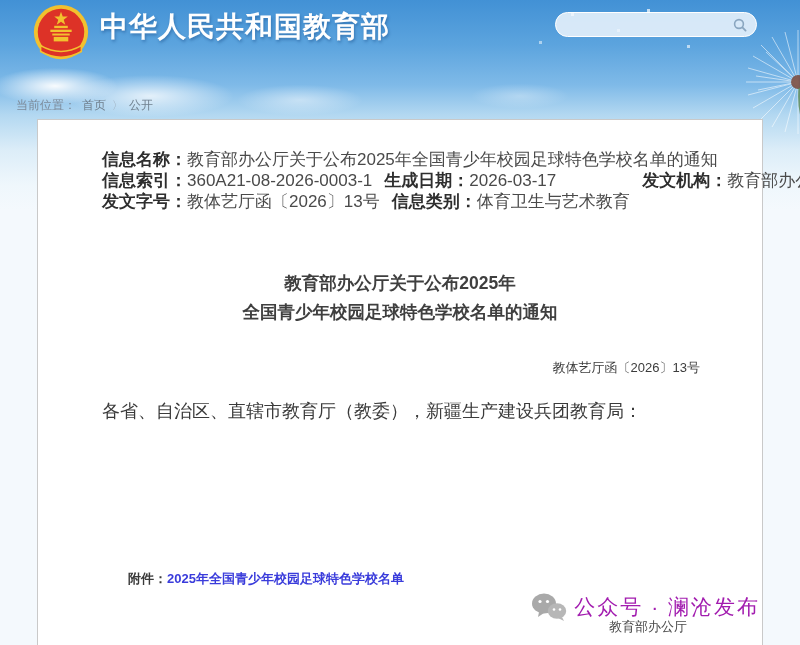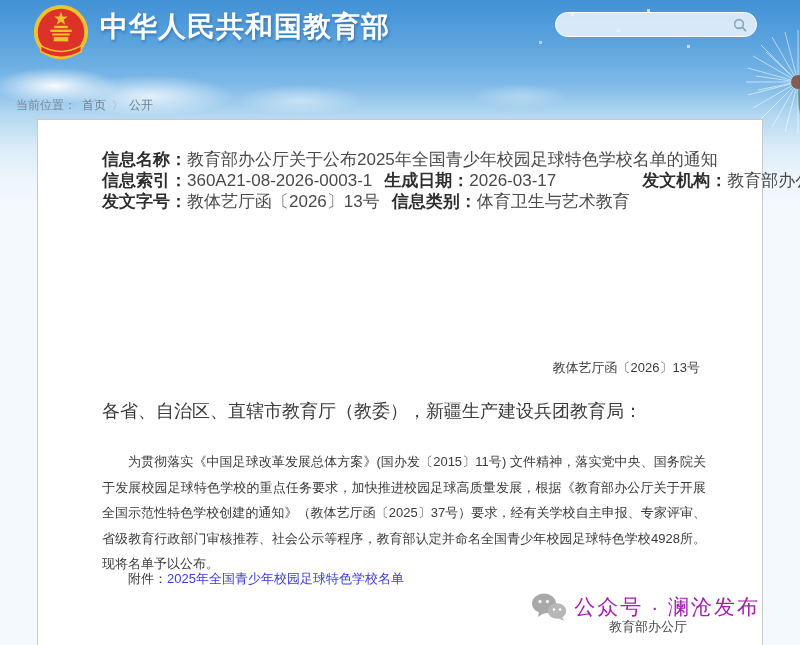--- a/index.html
+++ b/index.html
@@ -75,21 +75,21 @@
   .salutation{
     position:absolute;left:64px;right:56px;top:281px;
     font-size:18px;color:#3a3a3a;line-height:21px;
   }
   .doc-body{
     position:absolute;left:64px;right:56px;top:329px;
     font-size:13px;color:#3a3a3a;line-height:25.5px;text-indent:2em;text-align:justify;
   }
   .attachment{
     position:absolute;left:64px;right:56px;top:448px;
-    font-size:13px;color:#3a3a3a;text-indent:2em;line-height:21px;
+    font-size:13px;color:#3a3a3a;text-indent:2em;line-height:21px;font-weight:bold;
   }
   .attachment a{color:#3a3cdb;text-decoration:none;cursor:pointer;}
   .signature{
     position:absolute;right:75px;top:496px;font-size:13px;color:#4a4a4a;line-height:21px;
   }
   
   .watermark{
     position:absolute;top:592px;right:40px;display:flex;align-items:center;gap:7px;
     color:#a21caf;font-size:21px;letter-spacing:2px;pointer-events:none;
   }
@@ -161,26 +161,29 @@
       <span class="lbl">信息名称：</span><span>教育部办公厅关于公布2025年全国青少年校园足球特色学校名单的通知</span>
     </div>
     <div class="row">
       <span class="lbl">信息索引：</span><span>360A21-08-2026-0003-1</span><span class="gap"></span><span class="lbl">生成日期：</span><span>2026-03-17</span><span class="biggap"></span><span class="lbl">发文机构：</span><span>教育部办公厅</span>
     </div>
     <div class="row">
       <span class="lbl">发文字号：</span><span>教体艺厅函〔2026〕13号</span><span class="gap"></span><span class="lbl">信息类别：</span><span>体育卫生与艺术教育</span>
     </div>
   </div>
 
+  <div class="doc-title">
+    <div>教育部办公厅关于公布2025年</div>
+    <div>全国青少年校园足球特色学校名单的通知</div>
+  </div>
 
   <div class="doc-number">教体艺厅函〔2026〕13号</div>
 
   <div class="salutation">各省、自治区、直辖市教育厅（教委），新疆生产建设兵团教育局：</div>
 
-  <div class="doc-body">为贯彻落实《中国足球改革发展总体方案》(国办发〔2015〕11号) 文件精神，落实党中央、国务院关于发展校园足球特色学校的重点任务要求，加快推进校园足球高质量发展，根据《教育部办公厅关于开展全国示范性特色学校创建的通知》（教体艺厅函〔2025〕37号）要求，经有关学校自主申报、专家评审、省级教育行政部门审核推荐、社会公示等程序，教育部认定并命名全国青少年校园足球特色学校4928所。现将名单予以公布。</div>
 
   <div class="attachment">
     <span>附件：</span><a>2025年全国青少年校园足球特色学校名单</a>
   </div>
 
   <div class="signature">教育部办公厅</div>
 </div>
 
 <div class="watermark">
   <svg width="36" height="30" viewBox="0 0 36 30">

